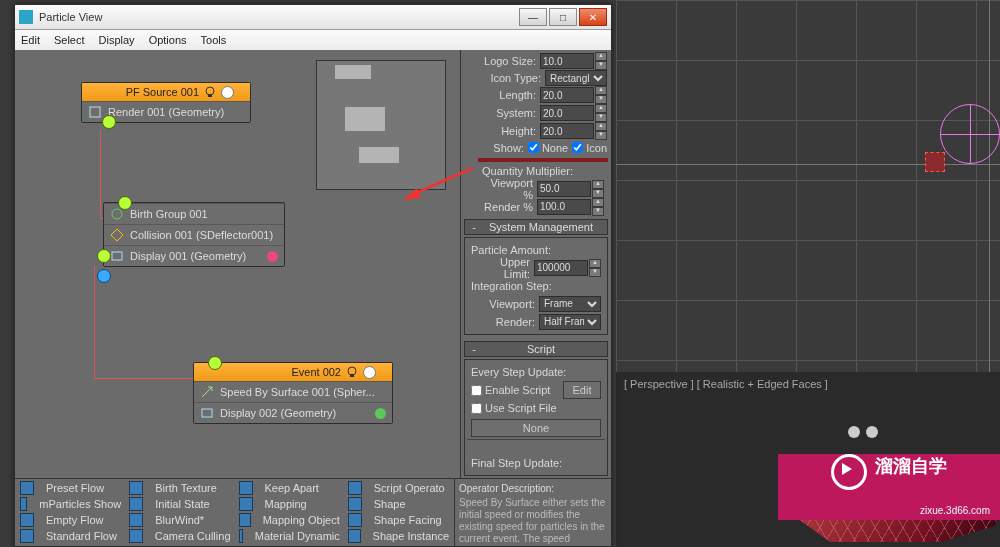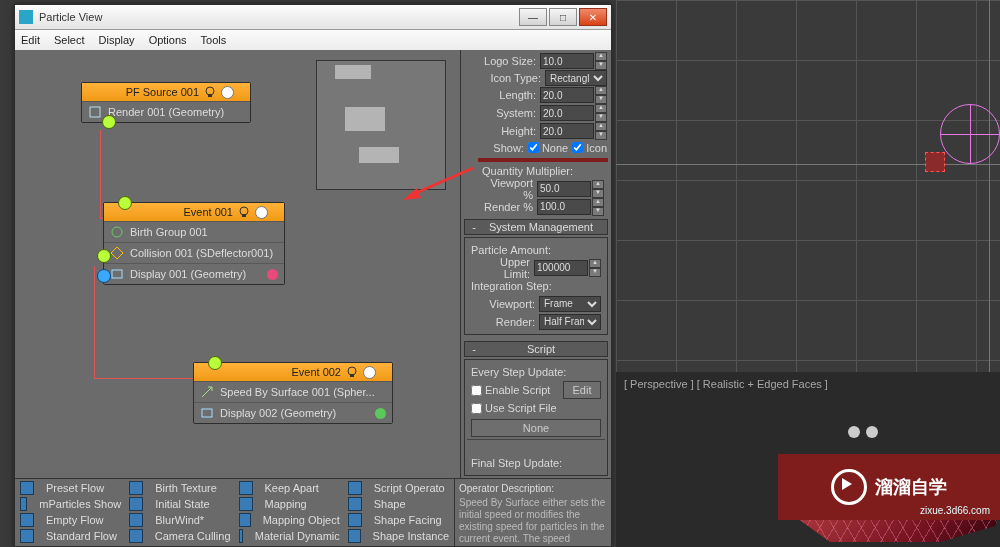--- a/index.html
+++ b/index.html
@@ -17,21 +17,21 @@
   .circle-gizmo-v{position:absolute;left:50%;top:0;bottom:0;width:1px;background:#e977e9}
   .redbox{position:absolute;top:152px;right:55px;width:18px;height:18px;border:1px dashed #f55;background:#8a2a2a}
   .viewport-bottom{position:absolute;top:372px;left:616px;right:0;bottom:0;background:#2a2a2a}
   .vp-label{position:absolute;top:6px;left:8px;color:#a7a7a7;font-size:11px}
   .vp-shape{position:absolute;left:170px;bottom:5px;width:220px;height:80px;background:linear-gradient(135deg,#d84c4c 0%,#7a0f1f 70%,#2a0008 100%);clip-path:polygon(20% 100%,0 60%,10% 30%,30% 10%,60% 5%,90% 20%,100% 45%,95% 80%,70% 100%);opacity:.9}
   .vp-shape-wire{position:absolute;inset:0;background:
     repeating-linear-gradient(60deg,rgba(255,130,170,.4) 0 1px,transparent 1px 12px),
     repeating-linear-gradient(-60deg,rgba(255,130,170,.4) 0 1px,transparent 1px 12px)}
   .vp-dots{position:absolute;top:54px;left:232px;display:flex;gap:6px}
   .vp-dots span{width:12px;height:12px;border-radius:50%;background:#ccc}
-  .watermark{position:absolute;right:0;top:454px;width:222px;height:66px;background:#7f1d1d;display:flex;align-items:center;justify-content:center;gap:8px}
+  .watermark{position:absolute;right:0;top:454px;width:222px;height:66px;background:#be185d;display:flex;align-items:flex-start;justify-content:center;gap:8px}
   .watermark .logo{width:30px;height:30px;border:3px solid #fff;border-radius:50%;position:relative}
   .watermark .logo::after{content:'';position:absolute;left:8px;top:6px;border-left:10px solid #fff;border-top:6px solid transparent;border-bottom:6px solid transparent}
   .watermark .txt{color:#fff;font-size:18px;font-weight:bold}
   .watermark .sub{position:absolute;bottom:4px;right:10px;color:#e0f8fb;font-size:10px}
 
   
   .window{position:absolute;left:14px;top:4px;width:596px;height:541px;background:#444;border:1px solid #2c2c2c;box-shadow:0 0 6px rgba(0,0,0,.5)}
   .titlebar{height:24px;background:linear-gradient(#fcfcfc,#e4e4e4);border-bottom:1px solid #9a9a9a;display:flex;align-items:center;padding:0 4px;color:#333}
   .titlebar .icon{width:14px;height:14px;background:#2aa4c7;margin-right:6px}
   .titlebar .title{flex:1}
@@ -169,28 +169,20 @@
             <svg class="ic">
                 <rect x="2" y="2" width="10" height="10" fill="none" stroke="#bde"></rect>
               </svg>
             <span>Render 001 (Geometry)</span>
           </div>
           <div class="sock" style="left:20px;bottom:-7px"></div>
         </div>
 
         <div class="node" style="left:88px;top:152px;width:180px">
           <div class="sock" style="left:14px;top:-7px"></div>
-          <div class="node-head">
-            <span style="flex:1;text-align:right">Event 001</span>
-            <svg class="ic">
-                <circle cx="7" cy="6" r="4" fill="none" stroke="#333"></circle>
-                <rect x="5" y="9" width="4" height="3" fill="#333"></rect>
-              </svg>
-            <span class="lamp"></span>
-          </div>
           <div class="node-row">
             <svg class="ic">
                 <circle cx="7" cy="7" r="5" fill="none" stroke="#6c6"></circle>
               </svg>
             <span>Birth Group 001</span>
           </div>
           <div class="sock" style="left:-7px;top:46px"></div>
           <div class="node-row">
             <svg class="ic">
                 <polygon points="7,1 13,7 7,13 1,7" fill="none" stroke="#fb0"></polygon>

